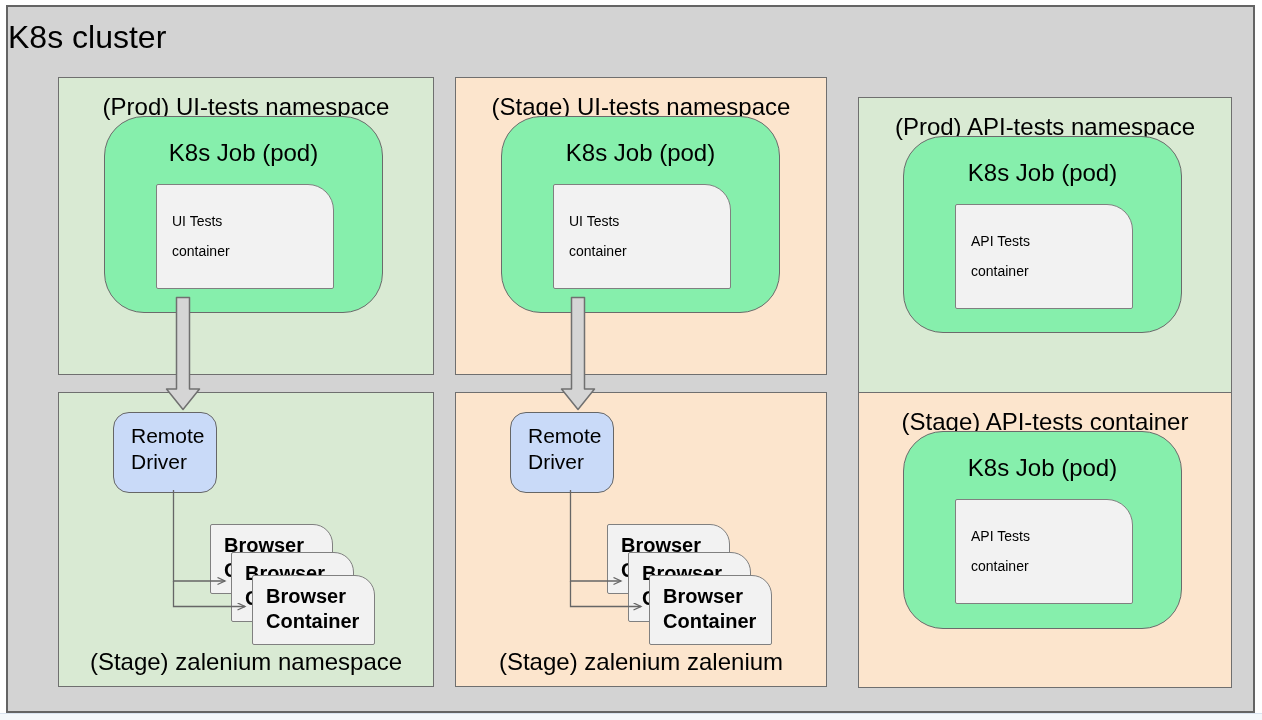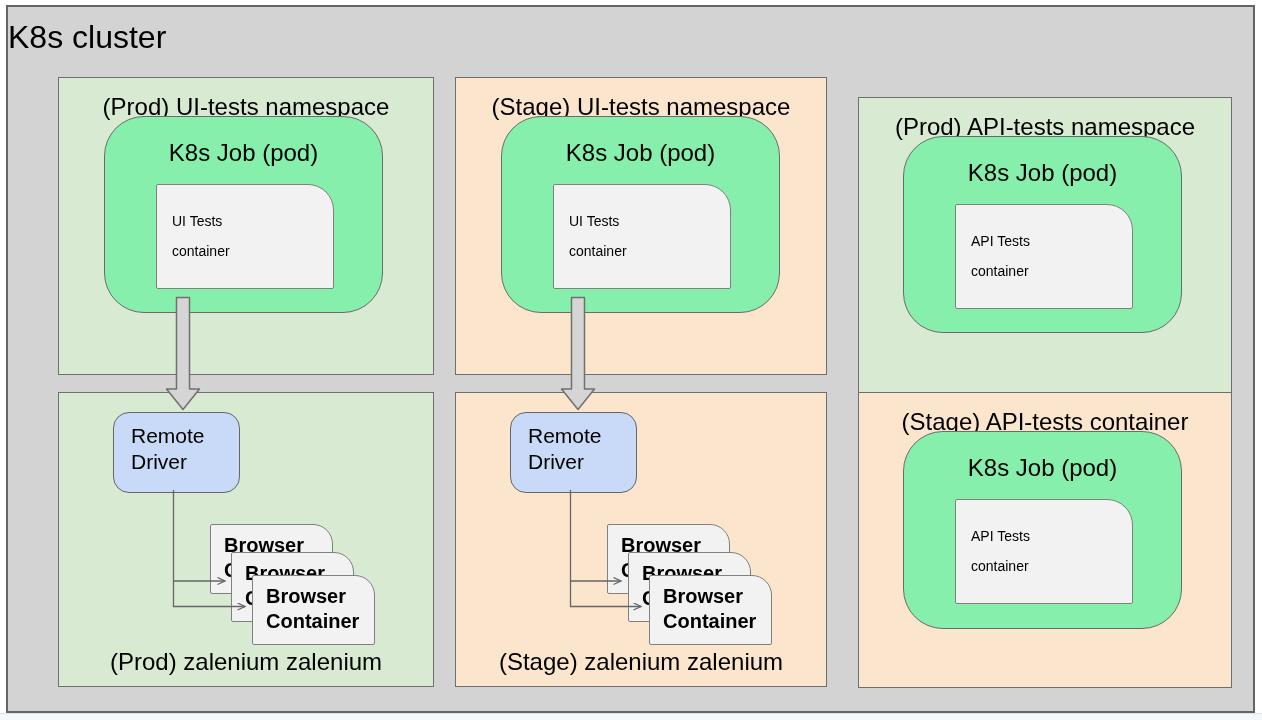--- a/index.html
+++ b/index.html
@@ -45,21 +45,21 @@
     font-size:24px; line-height:27px; white-space:nowrap;
   }
   .cbox {
     position:absolute; left:51px; top:67px; width:178px; height:105px;
     background:#f2f2f2; border:1.3px solid #808080;
     border-radius:2px 26px 2px 2px;
     padding:21px 0 0 15px; font-size:14px; line-height:30px;
   }
   .cbox span { display:block; }
   .rd {
-    position:absolute; left:54px; top:19px; width:127px; height:81px;
+    position:absolute; left:54px; top:19px; width:104px; height:81px;
     background:#c9daf8; border:1.4px solid #666; border-radius:16px;
     padding:10px 0 0 17px; font-size:21px; line-height:26px;
   }
   .rd span { display:block; }
   .browser {
     position:absolute; width:123px; height:70px;
     background:#f2f2f2; border:1.3px solid #808080;
     border-radius:2px 20px 2px 2px;
     padding:8px 0 0 13px; font-size:20px; line-height:25px;
   }
@@ -124,21 +124,21 @@
         <span>Container</span>
       </div>
       <div class="browser b2">
         <span>Browser</span>
         <span>Container</span>
       </div>
       <div class="browser b3">
         <span>Browser</span>
         <span>Container</span>
       </div>
-      <div class="zlabel">(Prod) zalenium zalenium</div>
+      <div class="zlabel">(Stage) zalenium namespace</div>
     </div>
 
     <div class="panel orange" style="left:447px; top:385px; width:372px; height:295px;">
       <div class="rd">
         <span>Remote</span>
         <span>Driver</span>
       </div>
       <div class="browser b1">
         <span>Browser</span>
         <span>Container</span>

